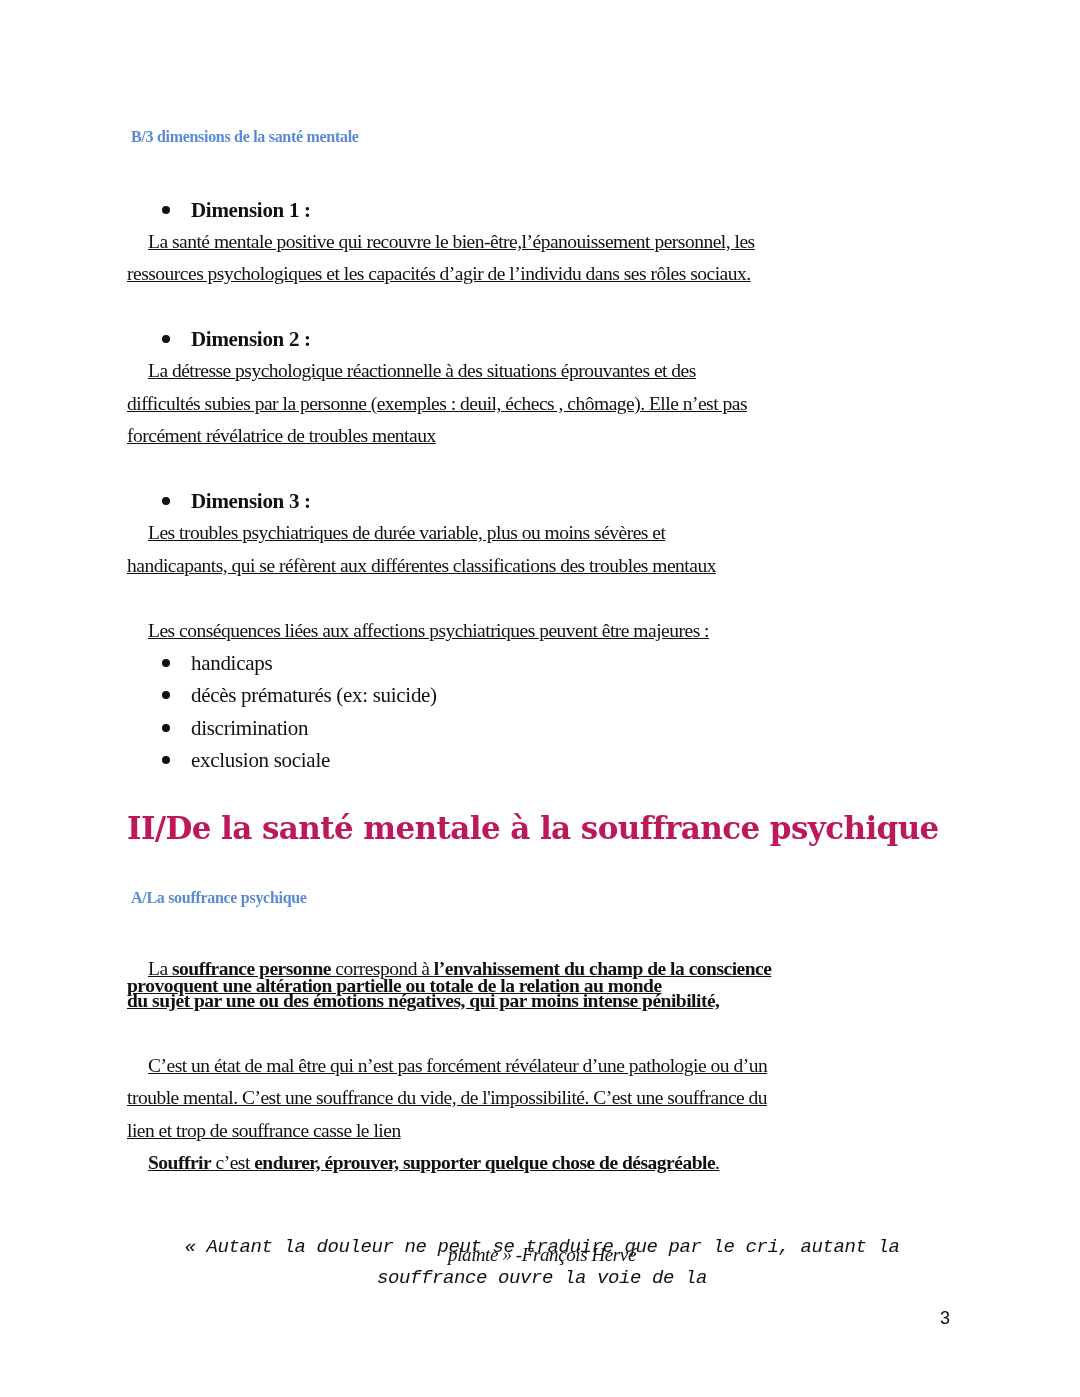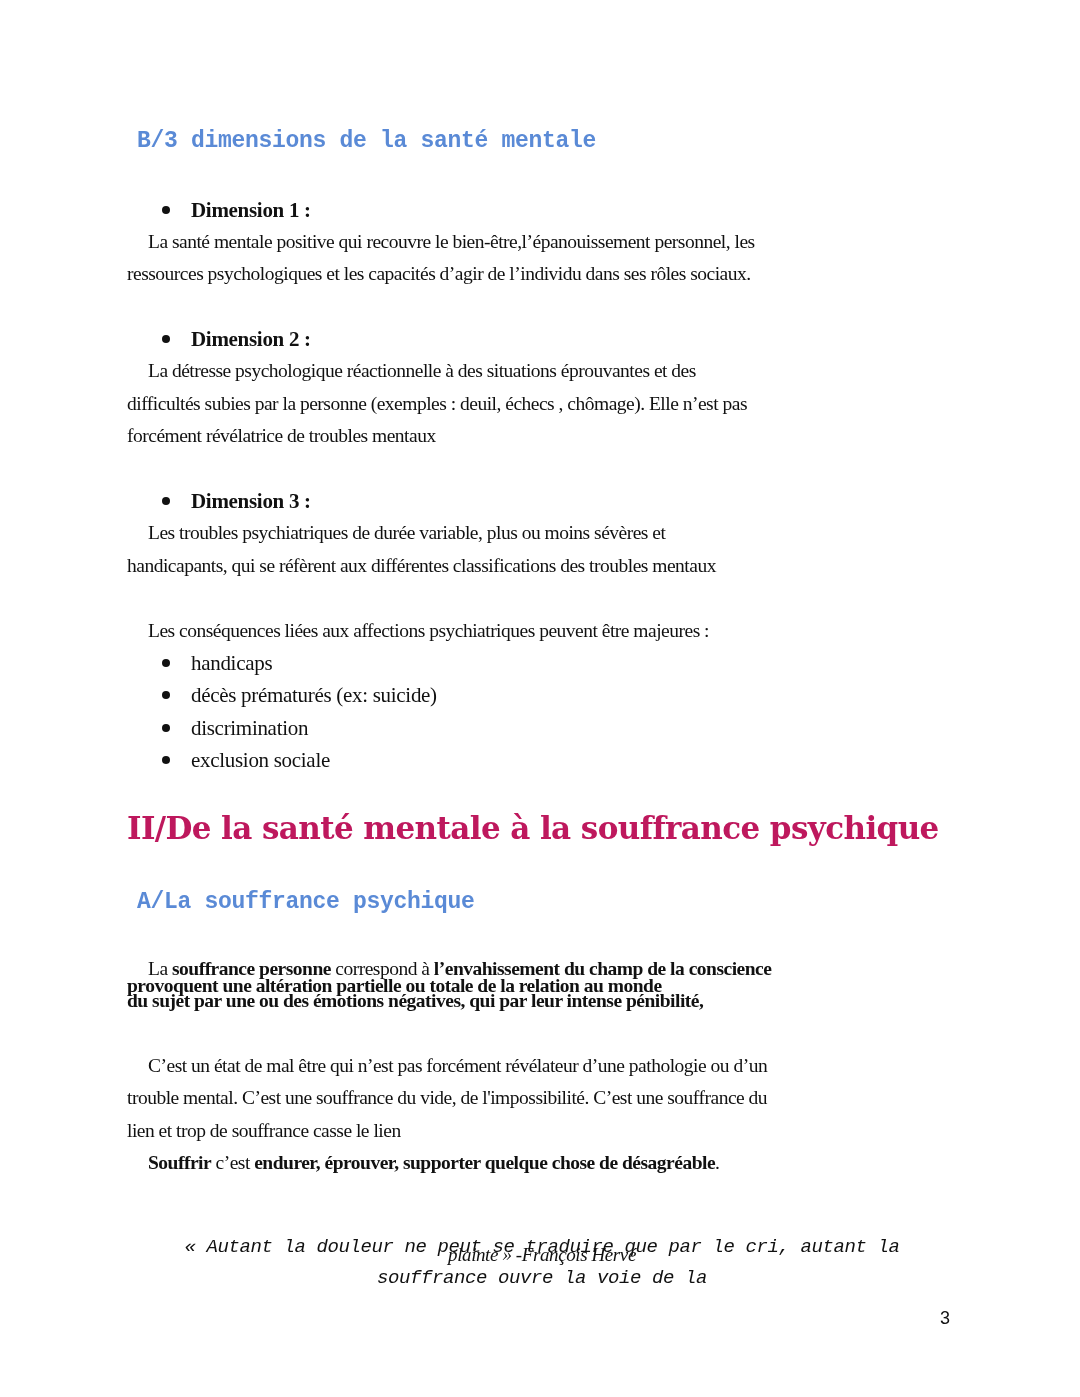--- a/index.html
+++ b/index.html
@@ -3,30 +3,30 @@
 <meta charset="utf-8">
 <style>
   html, body { margin: 0; padding: 0; background: #ffffff; }
   body {
     width: 1080px; height: 1397px; position: relative; overflow: hidden;
     font-family: "DejaVu Serif", "Liberation Serif", serif;
     color: #111111;
   }
   .page { position: absolute; left: 127px; top: 0; width: 830px; }
   .h2 {
-    position: absolute; left: 10px; font-family: Liberation Mono, monospace; font-weight: bold;
-    color: #5a8ad6; font-size: 23px; letter-spacing: -0.3px; white-space: nowrap;
+    position: absolute; left: 4px; font-family: Liberation Serif, serif; font-weight: bold;
+    color: #5a8ad6; font-size: 16px; letter-spacing: -0.3px; white-space: nowrap;
   }
   .h1 {
     position: absolute; left: 0; font-family: "DejaVu Serif", serif; font-weight: bold;
     color: #be185d; font-size: 31px; letter-spacing: -0.6px; white-space: nowrap;
   }
   .line {
     position: absolute; left: 0; font-size: 19.5px; line-height: 32px; white-space: nowrap;
-    letter-spacing: -0.5px; font-family: "Liberation Serif", serif;
+    letter-spacing: -0.5px; font-family: "Liberation Serif", serif; text-decoration: underline;
   }
   .indent { padding-left: 21px; }
   .bullet-row { position: absolute; left: 0; font-size: 21px; line-height: 32px; white-space: nowrap; font-family: "Liberation Serif", serif; letter-spacing: -0.3px; }
   .bullet-dot { display: inline-block; width: 8px; height: 8px; border-radius: 50%; background: #111; margin-left: 35px; margin-right: 21px; vertical-align: middle; position: relative; top: -2px; }
   .b { font-weight: bold; }
   .quote {
     position: absolute; left: 0; width: 830px; text-align: center; font-style: italic;
     font-family: "Liberation Serif", serif; font-size: 19px; line-height: 31px; letter-spacing: -0.4px;
   }
   .pagenum { position: absolute; left: 940px; top: 1308px; font-family: "Liberation Sans", sans-serif; font-size: 18px; color: #111; }
@@ -70,21 +70,21 @@
   <div class="bullet-row" style="top:744px;">
     <span class="bullet-dot"></span><span>exclusion sociale</span>
   </div>
 
   <div class="h1" style="top:810px;">II/De la santé mentale à la souffrance psychique</div>
   <div class="h2" style="top:889px;">A/La souffrance psychique</div>
 
   <div class="line indent" style="top:953px;">
     <span>La </span><span class="b">souffrance personne</span><span> correspond à </span><span class="b">l’envahissement du champ de la conscience</span>
   </div>
-  <div class="line b" style="top:985px;">du sujet par une ou des émotions négatives, qui par leur intense pénibilité,</div>
+  <div class="line b" style="top:985px;">du sujet par une ou des émotions négatives, qui par moins intense pénibilité,</div>
   <div class="line b" style="top:970px;">provoquent une altération partielle ou totale de la relation au monde</div>
 
   <div class="line indent" style="top:1050px;">C’est un état de mal être qui n’est pas forcément révélateur d’une pathologie ou d’un</div>
   <div class="line" style="top:1082px;">trouble mental. C’est une souffrance du vide, de l'impossibilité. C’est une souffrance du</div>
   <div class="line" style="top:1115px;">lien et trop de souffrance casse le lien</div>
 
   <div class="line indent" style="top:1147px;">
     <span class="b">Souffrir</span><span> c’est </span><span class="b">endurer, éprouver, supporter quelque chose de désagréable</span><span>.</span>
   </div>
 

